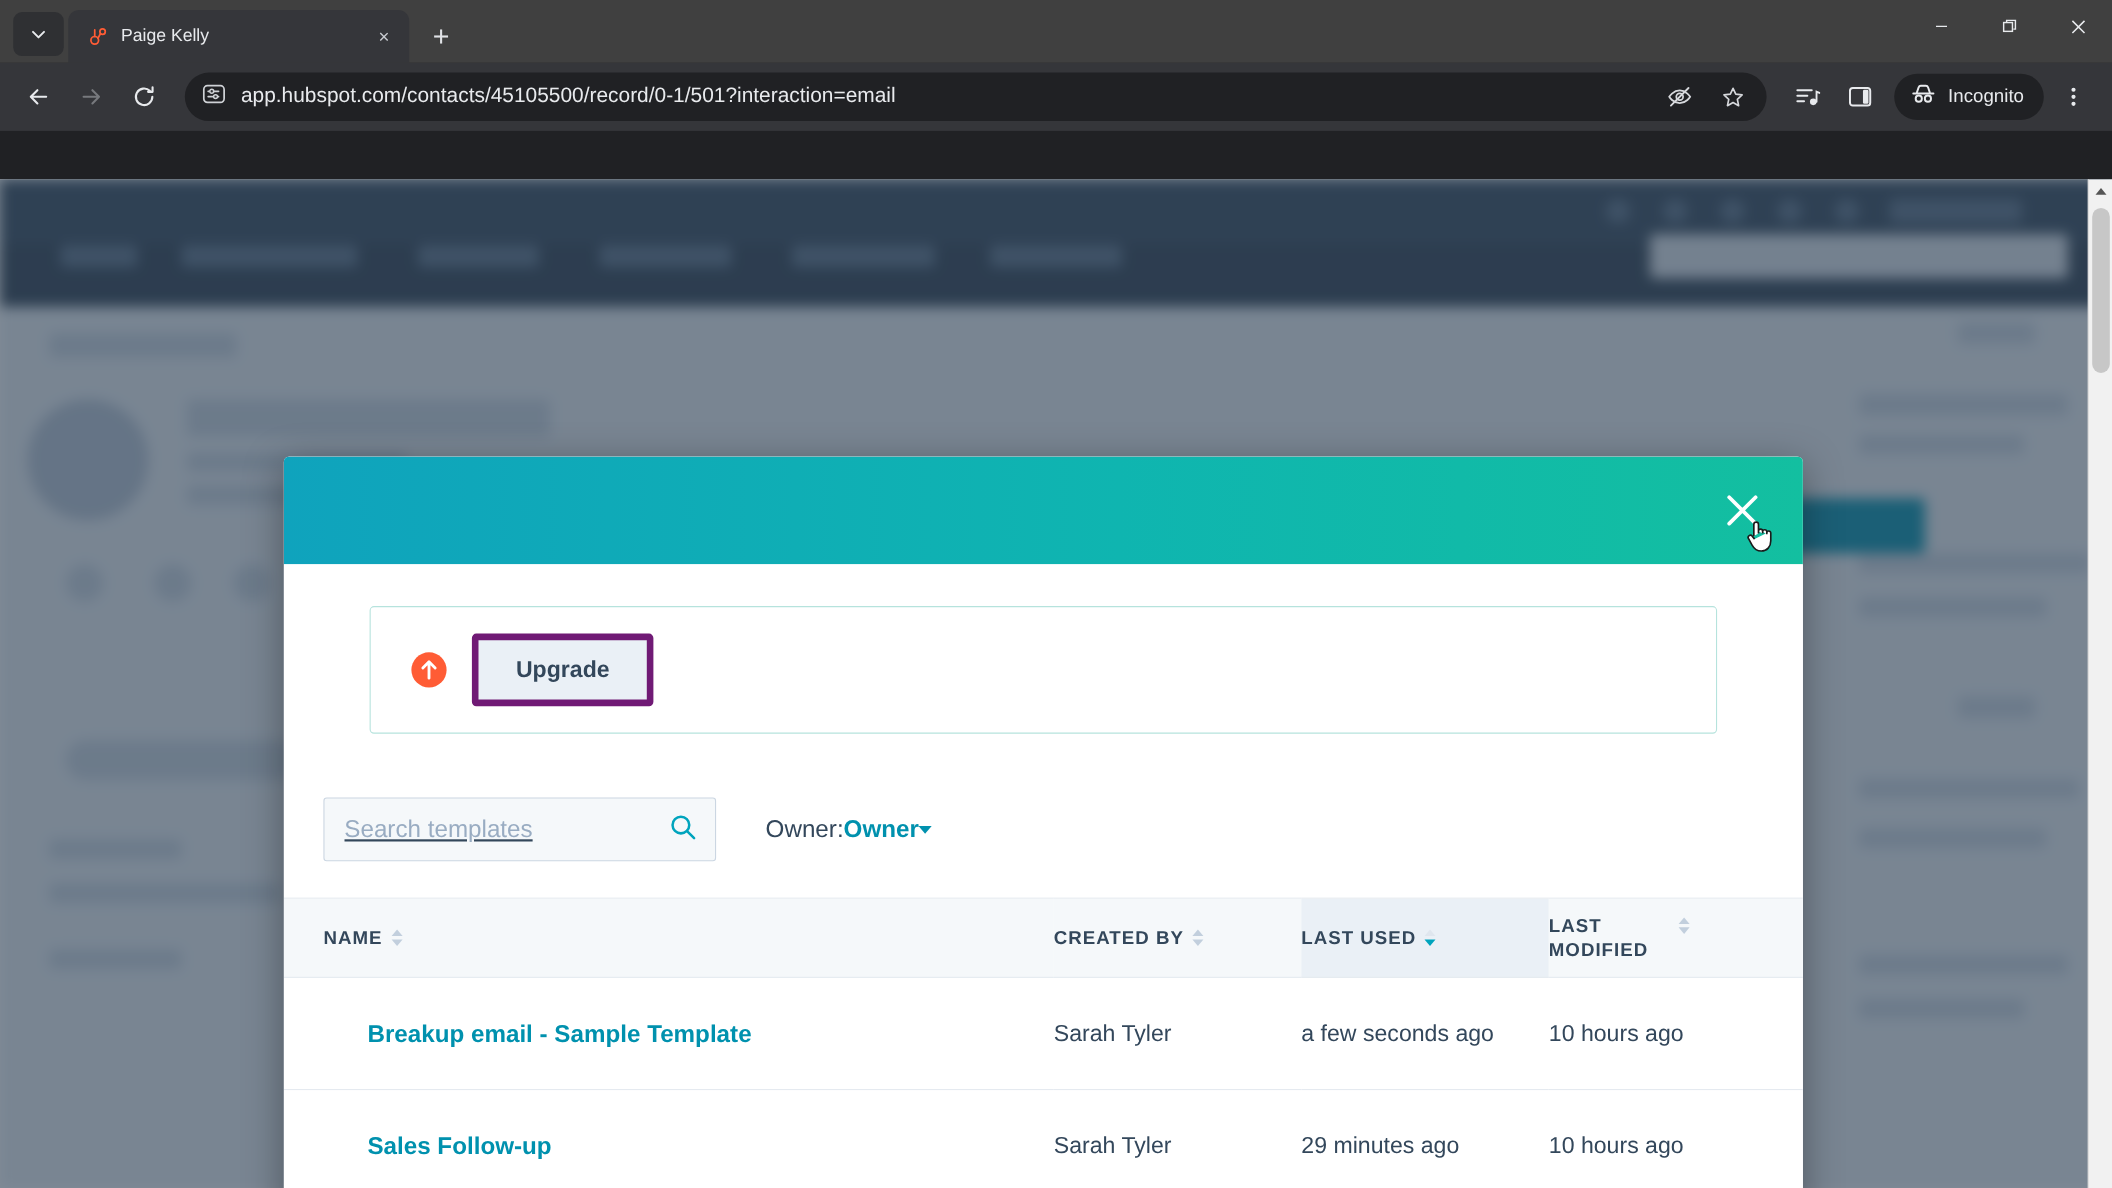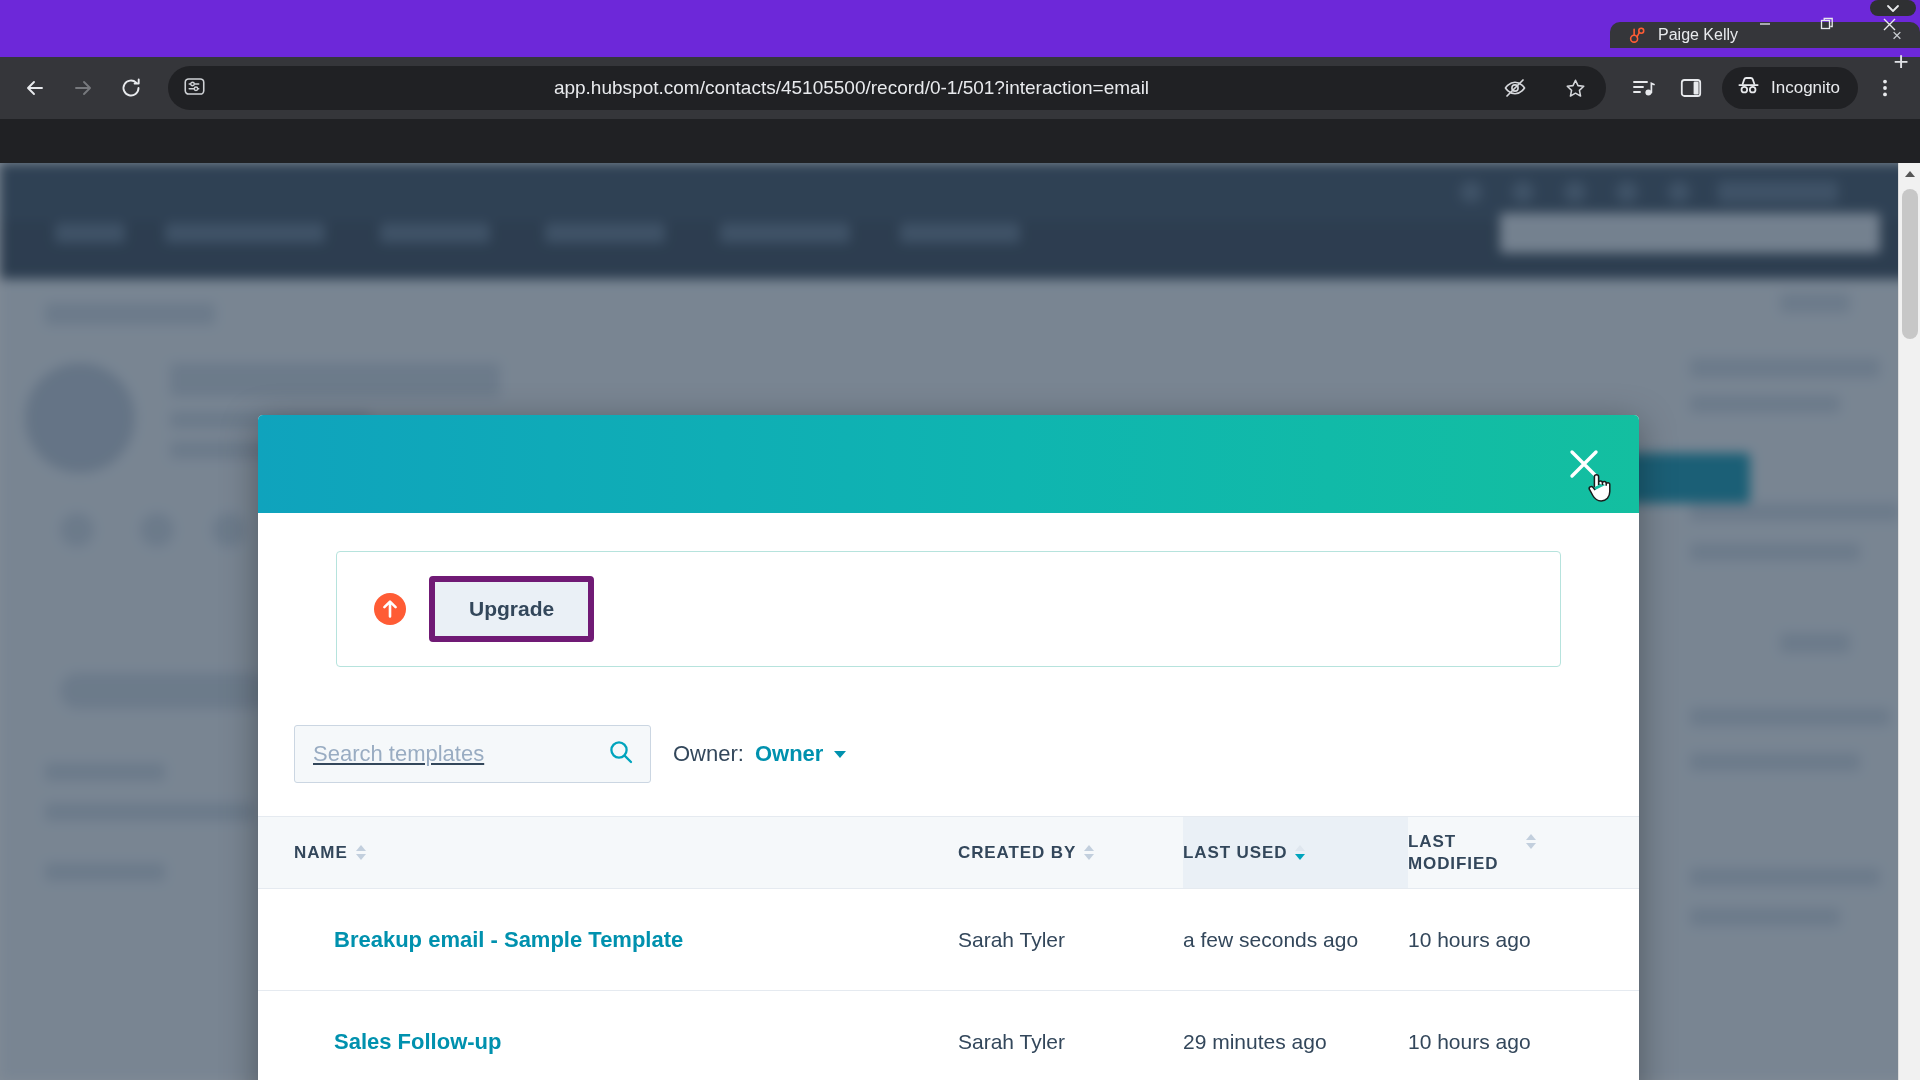--- a/index.html
+++ b/index.html
@@ -7,22 +7,22 @@
     width: 1920px; height: 1080px;
     overflow: hidden;
     font-family: "Liberation Sans", sans-serif;
     background: #202124;
   }
 
   
   .browser { width: 1920px; height: 1080px; position: relative; }
 
   .tabstrip {
-    height: 57px; background: #6d28d9;
-    display: flex; align-items: flex-end; padding-left: 6px; position: relative; flex-direction: column;
+    height: 57px; background: #404040;
+    display: flex; align-items: flex-end; padding-left: 6px; position: relative;
   }
   .tab-search {
     width: 46px; height: 40px; margin: 0 4px 6px 6px;
     border-radius: 8px; background: #2f3033;
     display: flex; align-items: center; justify-content: center;
   }
   .tab {
     height: 48px; width: 310px; background: #35363a;
     border-radius: 10px 10px 0 0;
     display: flex; align-items: center; padding: 0 10px 0 16px; gap: 12px;
@@ -56,22 +56,22 @@
     height: 62px; background: #35363a;
     display: flex; align-items: center; padding: 0 14px; gap: 6px;
   }
   .navbtn {
     width: 42px; height: 42px; border-radius: 50%;
     display: flex; align-items: center; justify-content: center; color: #e8eaed;
   }
   .navbtn.disabled { color: #77797d; }
   .omnibox {
     flex: 1 1 auto; height: 44px; background: #202124; border-radius: 22px;
-    display: flex; align-items: center; padding: 0 14px 0 16px; gap: 26px;
-    margin: 0 10px; min-width: 0; text-align: center;
+    display: flex; align-items: center; padding: 0 14px 0 16px; gap: 14px;
+    margin: 0 10px; min-width: 0;
   }
   .omnibox .url {
     color: #e8eaed; font-size: 19px; flex: 1 1 auto;
     white-space: nowrap; overflow: hidden; text-overflow: ellipsis;
   }
   .tb-icon {
     width: 42px; height: 42px; border-radius: 50%;
     display: flex; align-items: center; justify-content: center; color: #e8eaed; flex: 0 0 auto;
   }
   .incognito-pill {
@@ -155,21 +155,21 @@
   .filters { display: flex; align-items: center; padding: 58px 0 0 36px; gap: 22px; }
   .search-wrap {
     width: 357px; height: 58px; border: 1px solid #cbd6e2; border-radius: 3px;
     background: #f5f8fa; display: flex; align-items: center; padding: 0 16px 0 18px;
   }
   .search-wrap input {
     flex: 1 1 auto; border: none; outline: none; background: transparent;
     font-size: 22px; color: #33475b; font-family: inherit; min-width: 0; text-decoration: underline;
   }
   .search-wrap input::placeholder { color: #99acc2; }
-  .owner-filter { display: flex; align-items: center; gap: 11px; font-size: 22px; color: #33475b; }
+  .owner-filter { display: flex; align-items: center; font-size: 22px; color: #33475b; margin-left: 23px; }
   .owner-value { color: #0091ae; font-weight: bold; }
   .caret { width:0;height:0;border-left:6px solid transparent;border-right:6px solid transparent;border-top:7px solid #0091ae; }
 
   
   .tbl { width: 100%; margin-top: 33px; border-collapse: collapse; table-layout: fixed; }
   .tbl thead th {
     background: #f5f8fa; border-top: 1px solid #e5eaf0; border-bottom: 1px solid #e5eaf0;
     height: 72px; text-align: left; vertical-align: middle;
     font-size: 17px; font-weight: bold; letter-spacing: .9px; color: #33475b;
     padding: 0 14px 0 0;

